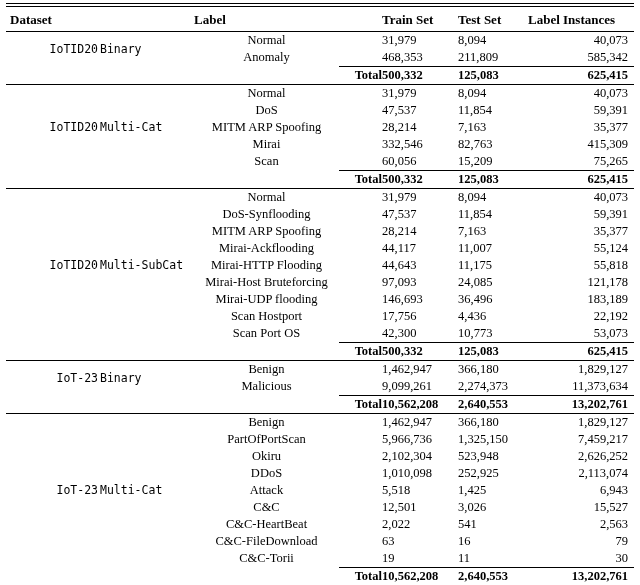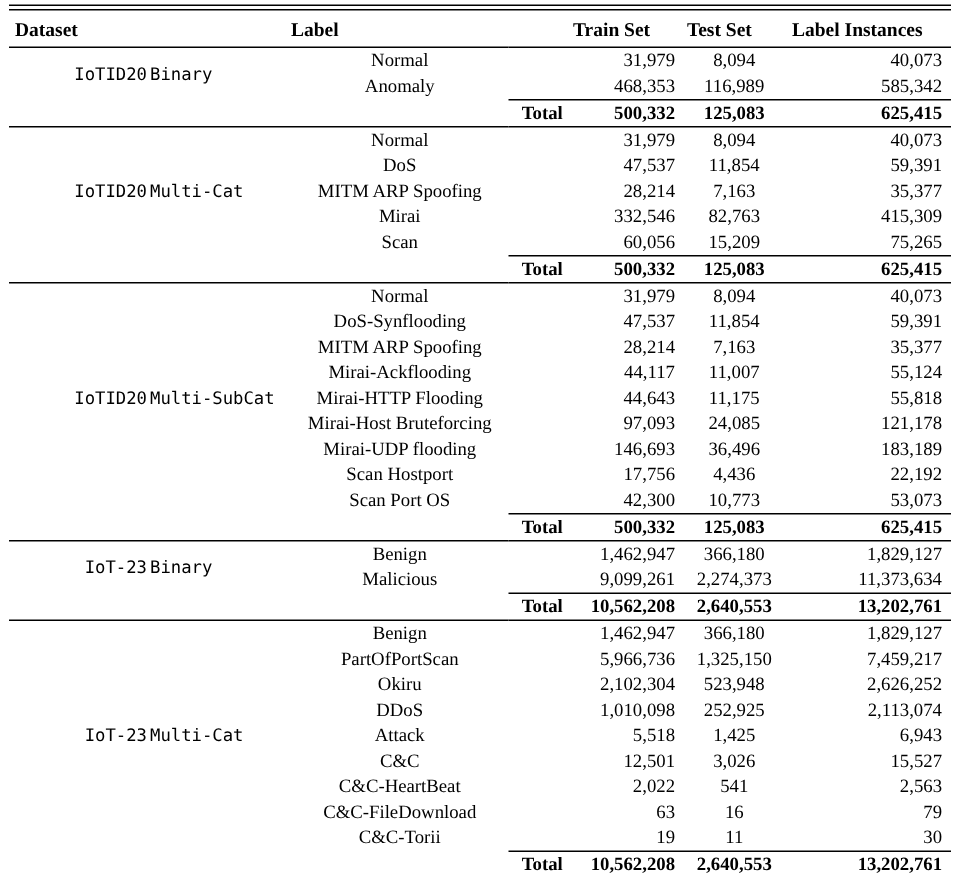--- a/index.html
+++ b/index.html
@@ -36,23 +36,23 @@
     white-space: nowrap;
     overflow: hidden;
   }
   .mono {
     font-family: "DejaVu Sans Mono", "Liberation Mono", monospace;
     font-size: 11.5px;
   }
   td.c-dataset   { text-align: right; padding-left: 4px; }
   td.c-labeltype { text-align: left; padding-left: 2px; }
   td.c-class     { text-align: center; }
-  td.c-total     { text-align: center; padding-left: 2px; }
-  td.c-train     { text-align: right; padding-right: 8px; }
-  td.c-test      { text-align: center; padding-right: 7px; font-family: Liberation Serif, serif; }
+  td.c-total     { text-align: right; padding-left: 2px; }
+  td.c-train     { text-align: left; padding-right: 8px; }
+  td.c-test      { text-align: left; padding-right: 7px; font-family: Liberation Serif, serif; }
   td.c-instances { text-align: right; padding-right: 6px; }
 
   tr.section-start > td { border-top: 1px solid #000; }
   tr.total-row td { font-weight: bold; }
   td.ruled { border-top: 1px solid #000; }
 </style>
 </head>
 <body>
 
 <div class="table-wrap">
@@ -87,21 +87,21 @@
           <td class="c-class">Normal</td>
           <td class="c-total"></td>
           <td class="c-train">31,979</td>
           <td class="c-test">8,094</td>
           <td class="c-instances">40,073</td>
         </tr>
         <tr>
           <td class="c-class">Anomaly</td>
           <td class="c-total"></td>
           <td class="c-train">468,353</td>
-          <td class="c-test">116,989</td>
+          <td class="c-test">211,809</td>
           <td class="c-instances">585,342</td>
         </tr>
         <tr class="total-row">
           <td class="c-dataset"></td>
           <td class="c-labeltype"></td>
           <td class="c-class"></td>
           <td class="c-total ruled">Total</td>
           <td class="c-train ruled">500,332</td>
           <td class="c-test ruled">125,083</td>
           <td class="c-instances ruled">625,415</td>

